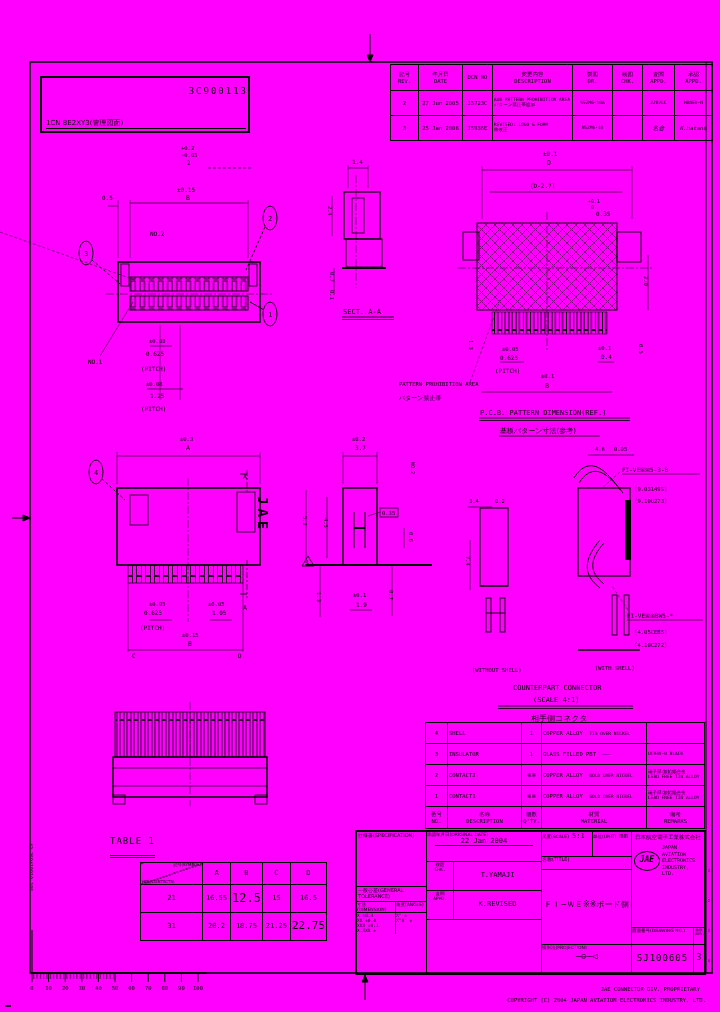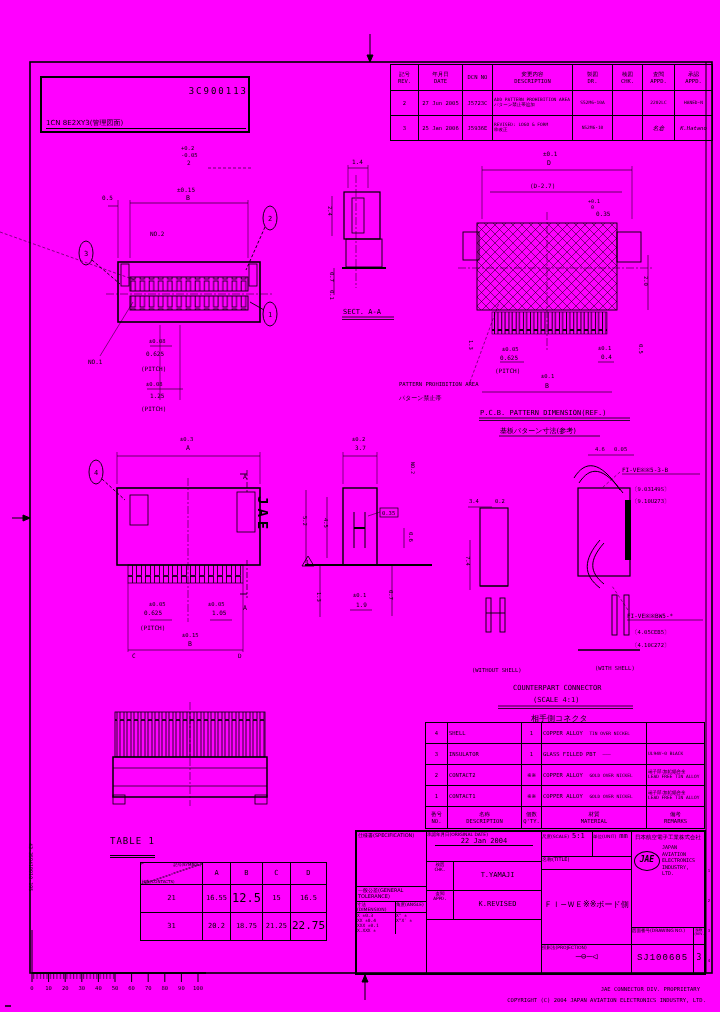--- a/index.html
+++ b/index.html
@@ -626,19 +626,19 @@
       <div style="font-size:5px;line-height:1.3;">
         <div>JAPAN AVIATION</div>
         <div>ELECTRONICS</div>
         <div>INDUSTRY, LTD.</div>
       </div>
     </div>
   </div>
   <div class="tb" style="left:275px;top:95px;width:62px;height:18px;border-width:1px 1px 1px 0;">
     <span class="jp tiny">図面番号(DRAWING NO.)</span>
   </div>
-  <div class="tb c" style="left:275px;top:113px;width:62px;height:28px;border-width:0 1px 0 0;font-size:9px;line-height:26px;letter-spacing:1px;font-family:Liberation Mono, monospace;">SJ100605</div>
+  <div class="tb c" style="left:275px;top:113px;width:62px;height:28px;border-width:0 1px 0 0;font-size:9px;line-height:26px;letter-spacing:1px;">SJ100605</div>
   <div class="tb" style="left:337px;top:95px;width:10px;height:18px;border-width:1px 0 1px 0;text-align:center;">
     <div class="jp" style="font-size:3.5px">版数</div>
     <div style="font-size:3.5px">(REV.)</div>
   </div>
   <div class="tb c" style="left:337px;top:113px;width:10px;height:28px;border-width:0;font-size:8px;line-height:26px;">3</div>
 </div>
 
 </body></html>

